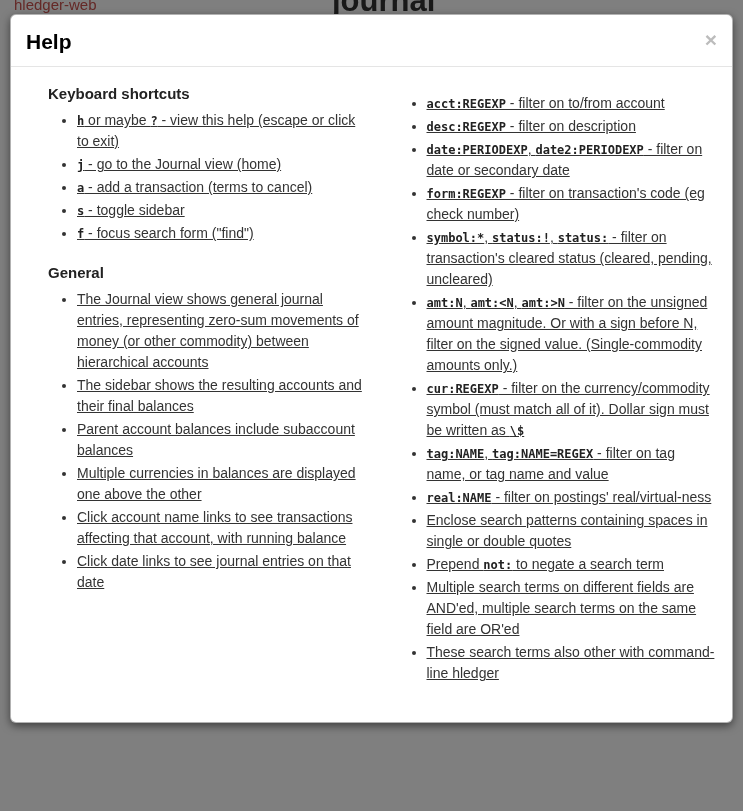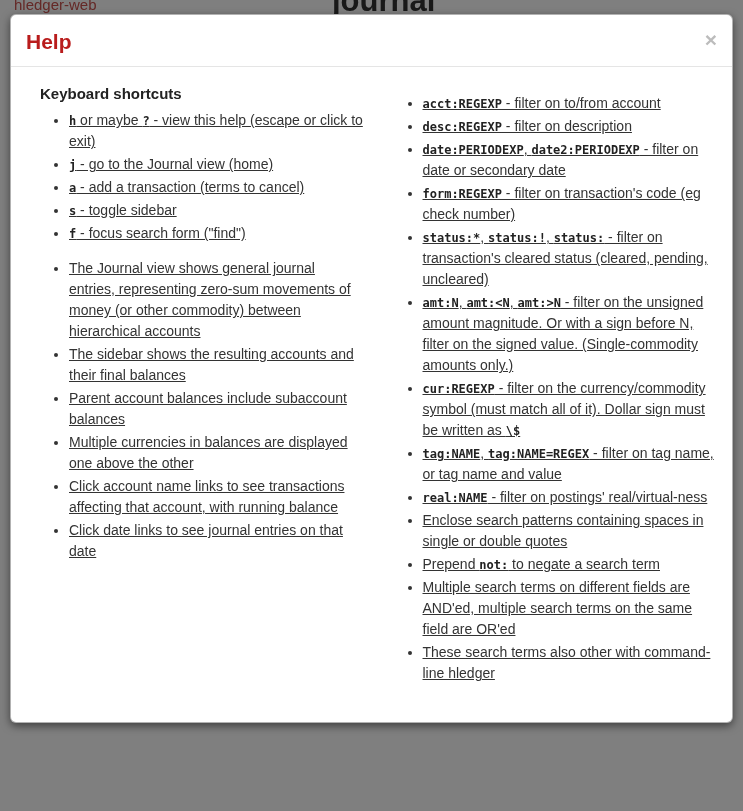--- a/index.html
+++ b/index.html
@@ -36,31 +36,31 @@
     border: 1px solid rgba(0,0,0,0.3);
     border-radius: 6px;
     box-shadow: 0 3px 9px rgba(0,0,0,0.5);
   }
   .modal-header {
     padding: 14px 15px 12px 15px;
     border-bottom: 1px solid #e5e5e5;
     overflow: hidden;
   }
   .modal-title {
-    font-size: 21px; font-weight: bold; color: #b91c1c;
+    font-size: 21px; font-weight: bold; color: #000000;
     display: inline-block; line-height: 1.2;
   }
   .close-btn {
     float: right;
     background: none; border: 0; padding: 0; margin: 0;
     font-size: 21px; font-weight: bold; line-height: 1;
     color: #bcbcbc; cursor: pointer;
     font-family: "Liberation Sans", sans-serif;
   }
-  .modal-body { padding: 18px 0 24px 14px; display: flex; }
+  .modal-body { padding: 18px 0 24px 14px; display: flex; margin-left: 8px; }
   .help-col { width: 50%; padding: 0 15px; }
 
   .section-heading {
     font-size: 15px; font-weight: bold; color: #222;
     margin: 20px 0 8px 0;
   }
   .help-col .section-heading:first-child { margin-top: 0; }
 
   ul.help-list {
     list-style: disc;
@@ -99,36 +99,37 @@
   <div class="modal-body">
     <div class="help-col">
         <div class="section-heading">Keyboard shortcuts</div>
         <ul class="help-list">
           <li><code class="term">h</code><span> or maybe </span><code class="term">?</code><span> - view this help (escape or click to exit)</span></li>
           <li><code class="term">j</code><span> - go to the Journal view (home)</span></li>
           <li><code class="term">a</code><span> - add a transaction (terms to cancel)</span></li>
           <li><code class="term">s</code><span> - toggle sidebar</span></li>
           <li><code class="term">f</code><span> - focus search form ("find")</span></li>
         </ul>
+        <div class="section-heading">General</div>
         <ul class="help-list">
           <li><span>The Journal view shows general journal entries, representing zero-sum movements of money (or other commodity) between hierarchical accounts</span></li>
           <li><span>The sidebar shows the resulting accounts and their final balances</span></li>
           <li><span>Parent account balances include subaccount balances</span></li>
           <li><span>Multiple currencies in balances are displayed one above the other</span></li>
           <li><span>Click account name links to see transactions affecting that account, with running balance</span></li>
           <li><span>Click date links to see journal entries on that date</span></li>
         </ul>
       </div>
     <div class="help-col">
         <ul class="help-list">
           <li><code class="term">acct:REGEXP</code><span> - filter on to/from account</span></li>
           <li><code class="term">desc:REGEXP</code><span> - filter on description</span></li>
           <li><code class="term">date:PERIODEXP</code><span>, </span><code class="term">date2:PERIODEXP</code><span> - filter on date or secondary date</span></li>
           <li><code class="term">form:REGEXP</code><span> - filter on transaction's code (eg check number)</span></li>
-          <li><code class="term">status:*</code><span>, </span><code class="term">status:!</code><span>, </span><code class="term">status:</code><span> - filter on transaction's cleared status (cleared, pending, uncleared)</span></li>
+          <li><code class="term">symbol:*</code><span>, </span><code class="term">status:!</code><span>, </span><code class="term">status:</code><span> - filter on transaction's cleared status (cleared, pending, uncleared)</span></li>
           <li><code class="term">amt:N</code><span>, </span><code class="term">amt:&lt;N</code><span>, </span><code class="term">amt:&gt;N</code><span> - filter on the unsigned amount magnitude. Or with a sign before N, filter on the signed value. (Single-commodity amounts only.)</span></li>
           <li><code class="term">cur:REGEXP</code><span> - filter on the currency/commodity symbol (must match all of it). Dollar sign must be written as </span><code class="term">\$</code></li>
           <li><code class="term">tag:NAME</code><span>, </span><code class="term">tag:NAME=REGEX</code><span> - filter on tag name, or tag name and value</span></li>
           <li><code class="term">real:NAME</code><span> - filter on postings' real/virtual-ness</span></li>
           <li><span>Enclose search patterns containing spaces in single or double quotes</span></li>
           <li><span>Prepend </span><code class="term">not:</code><span> to negate a search term</span></li>
           <li><span>Multiple search terms on different fields are AND'ed, multiple search terms on the same field are OR'ed</span></li>
           <li><span>These search terms also other with command-line hledger</span></li>
         </ul>
       </div>

